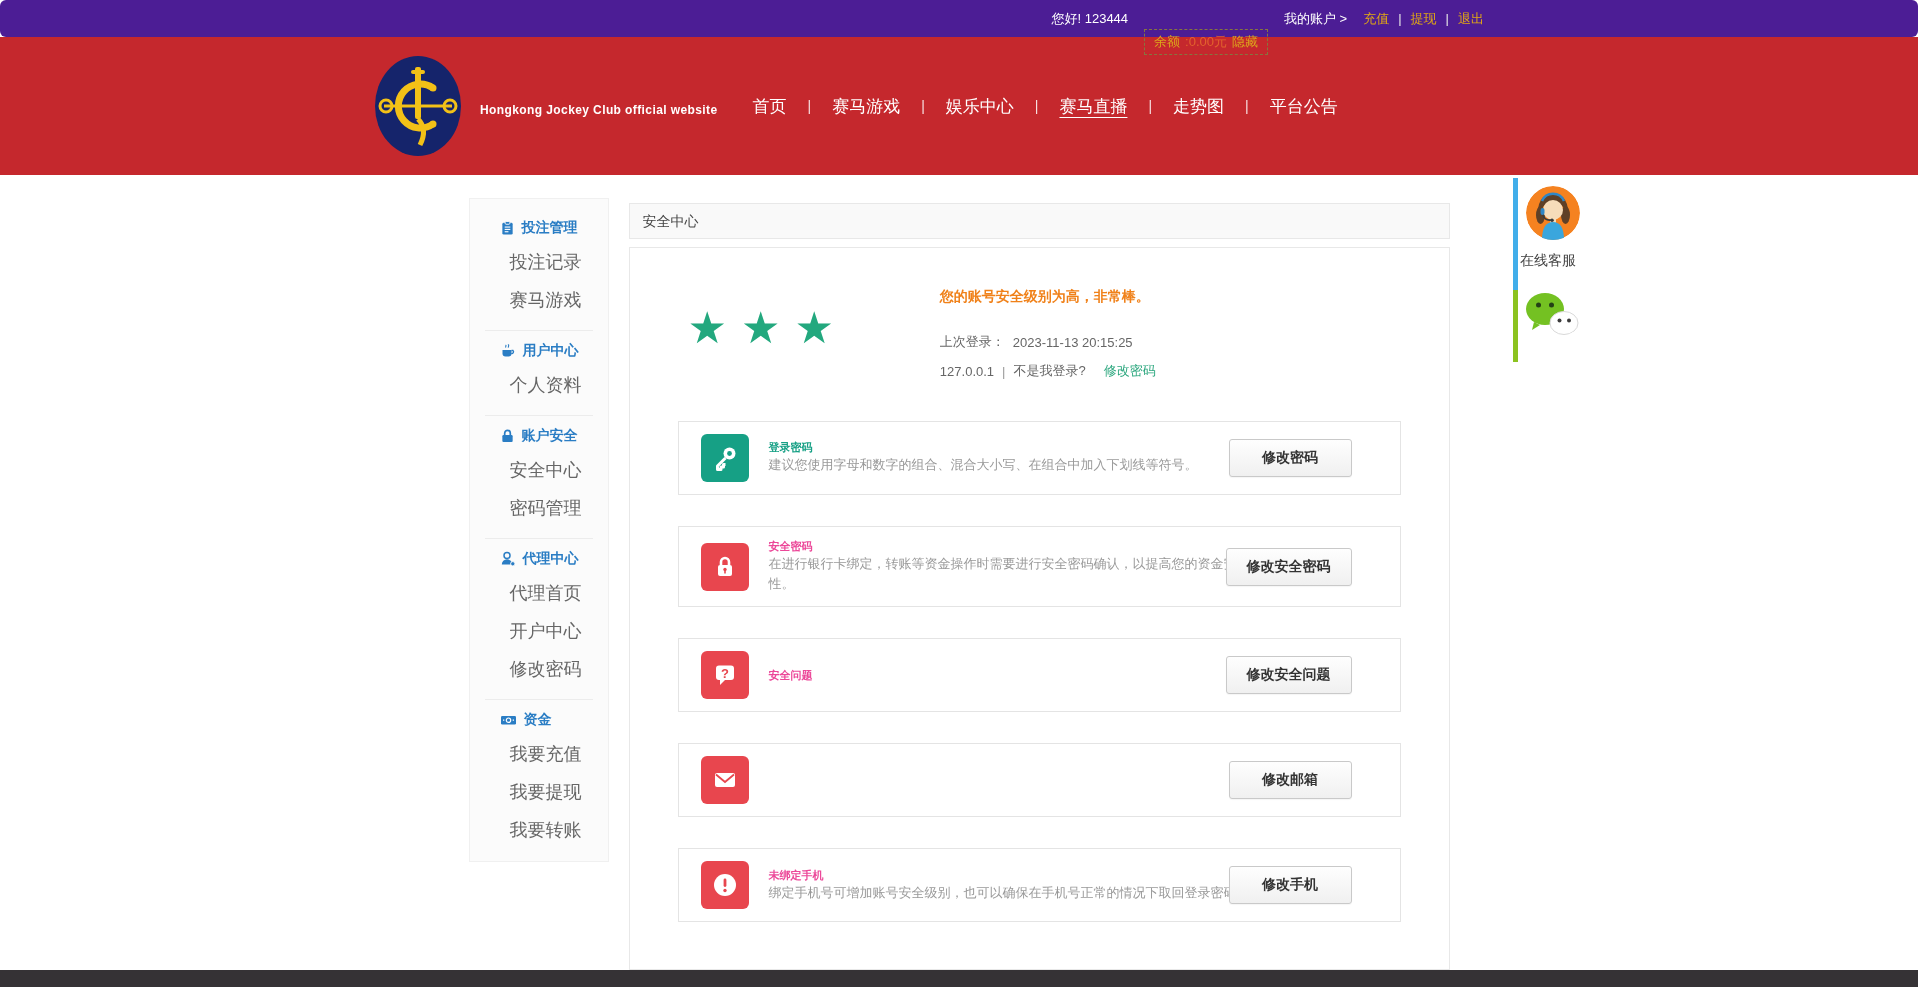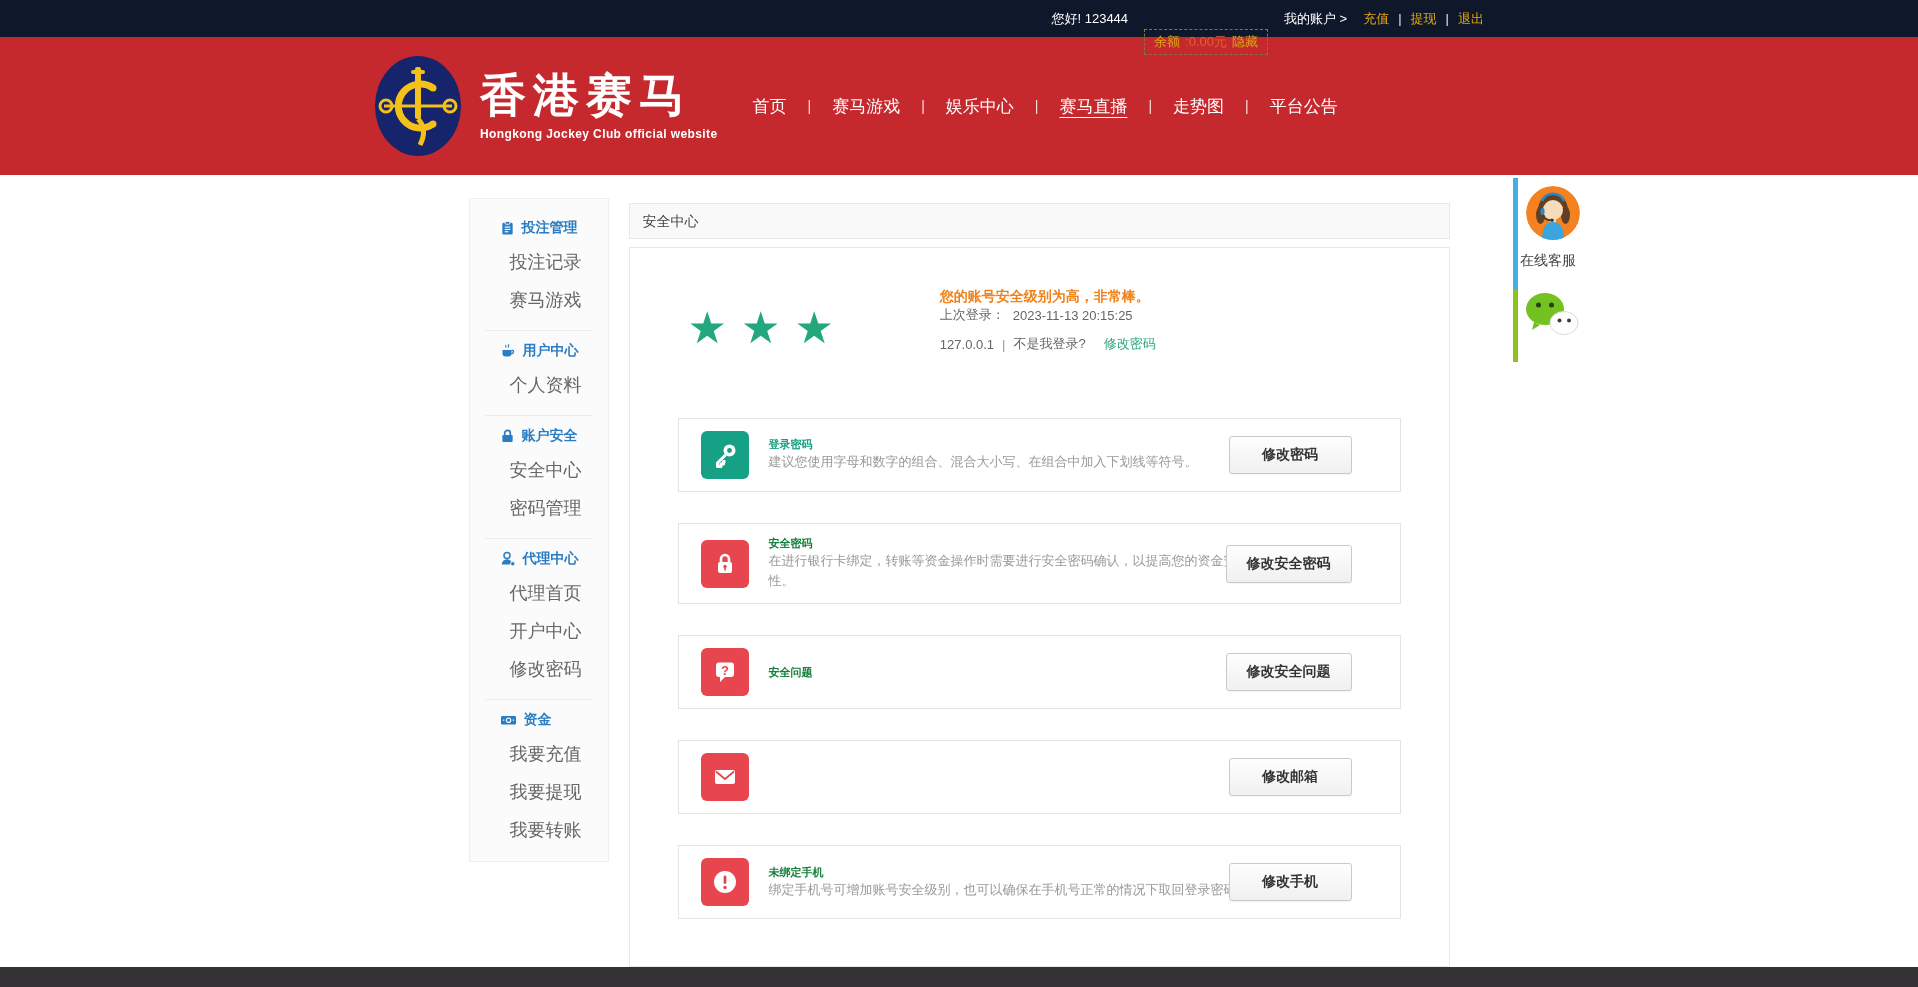--- a/index.html
+++ b/index.html
@@ -3,21 +3,21 @@
 <meta charset="utf-8">
 <style>
   * { margin:0; padding:0; box-sizing:border-box; }
   html,body { width:1918px; height:987px; }
   body {
     font-family:"Liberation Sans","DejaVu Sans",sans-serif;
     background:#fff; color:#333; overflow:hidden; position:relative;
   }
 
   
-  .topbar { height:37px; background:#0f172a; }
+  .topbar { height:37px; background:#4c1d95;border-radius:6px; }
   .topbar-inner {
     width:1200px; margin:0 auto; height:100%;
     display:flex; align-items:center; justify-content:flex-end;
     padding-right:75px; gap:16px; font-size:13px; color:#fff;
   }
   .balance-box { border:1px dashed #86753f; padding:3px 9px; display:flex; gap:5px;margin-top:46px; }
   .balance-label,.balance-hide { color:#dca61c; }
   .balance-hide { cursor:pointer; }
   .balance-value { color:#e2622d; }
   .my-account { color:#fff; cursor:pointer; }
@@ -51,41 +51,41 @@
   .main-col { flex:1; }
   .page-title-bar {
     height:36px; line-height:34px; background:#f9f9f9;
     border:1px solid #e8e8e8; font-size:14px; color:#444; padding-left:13px; margin-top:5px;
   }
   .panel { border:1px solid #e8e8e8; margin-top:8px; padding:40px 0 16px; background:#fff; }
 
   .level-block { display:flex; align-items:flex-start; margin-left:58px; min-height:100px; }
   .stars { font-size:44px; color:#23a87e; letter-spacing:14px; margin-top:18px; line-height:1; }
   .level-texts { margin-left:92px; font-size:13px; color:#666; }
-  .level-headline { color:#f08119; font-weight:bold; font-size:14px; margin-bottom:0; }
+  .level-headline { color:#f08119; font-weight:bold; font-size:14px; margin-bottom:27px; }
   .level-line { margin-bottom:11px; display:flex; align-items:center; gap:8px; }
   .ip-sep { color:#999; }
   .change-pwd-link { color:#2aa67d; margin-left:10px; cursor:pointer; }
 
   .items { margin:30px 48px 0 48px; }
   .item-box {
     border:1px solid #e4e4e4; background:#fff;
     display:flex; align-items:center; min-height:72px;
     padding:12px 0; margin-bottom:31px; position:relative;
   }
   .item-icon {
     width:48px; height:48px; border-radius:6px; margin-left:22px; flex:none;
     display:flex; align-items:center; justify-content:center;
   }
   .item-icon.green { background:#16a085; }
   .item-icon.red { background:#e8464e; }
   .item-content { margin-left:20px; width:500px; }
   .item-title { font-size:11px; font-weight:bold; }
   .item-title.green { color:#16a085; }
-  .item-title.red { color:#15803d; }
+  .item-title.red { color:#ec4899; }
   .item-desc { font-size:13px; color:#999; line-height:1.55; }
   .item-btn {
     position:absolute; right:48px; top:50%; transform:translateY(-50%);
     min-width:123px; padding:9px 20px; text-align:center;
     background:linear-gradient(#fefefe,#f0f0f0); border:1px solid #c9c9c9; border-radius:3px;
     font-size:14px; font-weight:bold; color:#333; cursor:pointer;
     font-family:"Liberation Sans","DejaVu Sans",sans-serif;
     box-shadow:0 1px 1px rgba(0,0,0,.04);
   }
 
@@ -132,21 +132,20 @@
         <circle cx="12" cy="51" r="6" fill="none" stroke="#f3c117" stroke-width="3"></circle>
         <circle cx="76" cy="51" r="6" fill="none" stroke="#f3c117" stroke-width="3"></circle>
         <path d="M59 33 a22 22 0 1 0 0 36" fill="none" stroke="#f3c117" stroke-width="7"></path>
         <circle cx="59" cy="33" r="3.5" fill="#f3c117"></circle>
         <circle cx="59" cy="69" r="3.5" fill="#f3c117"></circle>
         <rect x="41" y="12" width="6" height="52" rx="2" fill="#f3c117"></rect>
         <rect x="37" y="15" width="14" height="4" rx="2" fill="#f3c117"></rect>
         <path d="M44 64 q10 10 2 26" fill="none" stroke="#f3c117" stroke-width="5"></path>
       </svg>
       <div>
-        <div class="site-title">香港赛马</div>
         <div class="site-sub">Hongkong Jockey Club official website</div>
       </div>
     </div>
     <nav class="nav">
       <span class="nav-item">首页</span>
       <span class="nav-sep">|</span>
       <span class="nav-item">赛马游戏</span>
       <span class="nav-sep">|</span>
       <span class="nav-item">娱乐中心</span>
       <span class="nav-sep">|</span>

